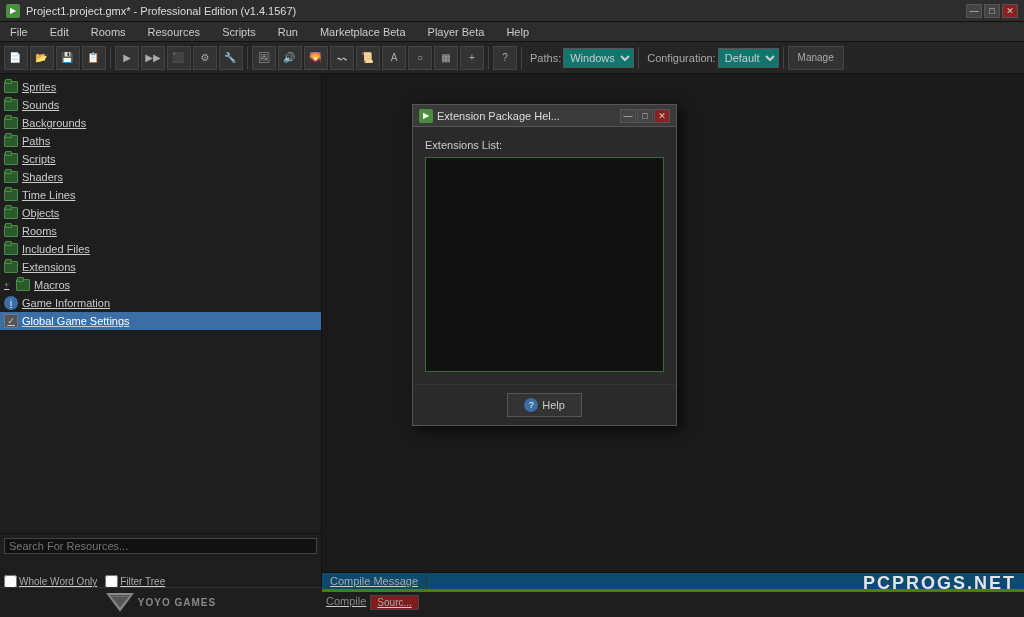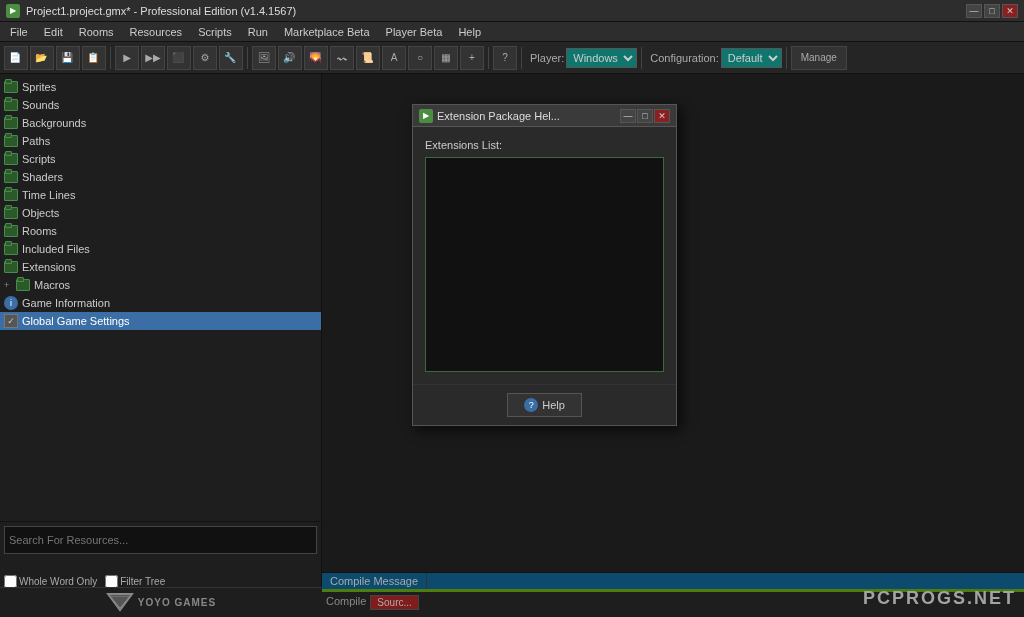--- a/index.html
+++ b/index.html
@@ -60,21 +60,21 @@
     #titlebar .win-btn.close { background: #8b2020; }
 
     
     #menubar {
       height: 20px;
       background: #2d2d2d;
       display: flex;
       align-items: center;
       padding: 0 4px;
       border-bottom: 1px solid #111;
-      gap: 4px;
+      gap: 10px;
     }
     .menu-item {
       padding: 2px 6px;
       font-size: 11px;
       color: #ccc;
       cursor: pointer;
     }
 
     
     #toolbar {
@@ -117,20 +117,21 @@
       border: 1px solid #555;
       color: #ccc;
       font-size: 11px;
       padding: 0 2px;
     }
 
     
     #main {
       display: flex;
       height: calc(617px - 22px - 20px - 32px);
+      text-decoration: underline;
     }
 
     
     #sidebar {
       width: 322px;
       background: #1e1e1e;
       border-right: 1px solid #111;
       display: flex;
       flex-direction: column;
       flex-shrink: 0;
@@ -321,24 +322,24 @@
     .yoyo-text {
       font-size: 10px;
       color: #888;
       font-weight: bold;
       letter-spacing: 1px;
     }
 
     
     #watermark {
       position: absolute;
-      bottom: 8px;
+      bottom: 23px;
       right: 8px;
       font-size: 18px;
-      color: #a3a3a3;
+      color: #e5e5e5;
       font-weight: bold;
       letter-spacing: 2px;
     }
 
     
     #ext-dialog {
       position: absolute;
       top: 30px;
       left: 90px;
       width: 265px;
@@ -484,21 +485,21 @@
   <div class="toolbar-btn">🌄</div>
   <div class="toolbar-btn">〰</div>
   <div class="toolbar-btn">📜</div>
   <div class="toolbar-btn">A</div>
   <div class="toolbar-btn">○</div>
   <div class="toolbar-btn">▦</div>
   <div class="toolbar-btn">+</div>
   <div class="toolbar-sep"></div>
   <div class="toolbar-btn">?</div>
   <div class="toolbar-sep"></div>
-  <span class="toolbar-label">Player:</span>
+  <span class="toolbar-label">Paths:</span>
   <select class="toolbar-select">
     <option>Windows</option>
   </select>
   <div class="toolbar-sep"></div>
   <span class="toolbar-label">Configuration:</span>
   <select class="toolbar-select">
     <option>Default</option>
   </select>
   <div class="toolbar-sep"></div>
   <div class="toolbar-btn" style="width:56px; font-size:10px;">Manage</div>
@@ -563,21 +564,21 @@
         <span class="label">Game Information</span>
       </div>
       <div class="tree-item selected">
         <span class="settings-icon">✓</span>
         <span class="label">Global Game Settings</span>
       </div>
 
     </div>
 
     <div id="search-area">
-      <input type="text" id="search-input" placeholder="Search For Resources..." style="width: 100%; height: 28px; background: rgb(17, 17, 17); border: 1px solid rgb(68, 68, 68); color: rgb(136, 136, 136); font-size: 11px; padding: 0px 4px;">
+      <input type="text" id="search-input" placeholder="Search For Resources..." style="width: 100%; height: 16px; background: rgb(17, 17, 17); border: 1px solid rgb(68, 68, 68); color: rgb(136, 136, 136); font-size: 11px; padding: 0px 4px;">
       <div id="search-options" style="display:flex; align-items:center; gap:8px; margin-top:21px;">
         <label class="search-checkbox">
           <input type="checkbox" style="">
           <span>Whole Word Only</span>
         </label>
         <label class="search-checkbox">
           <input type="checkbox" style="">
           <span>Filter Tree</span>
         </label>
       </div>

